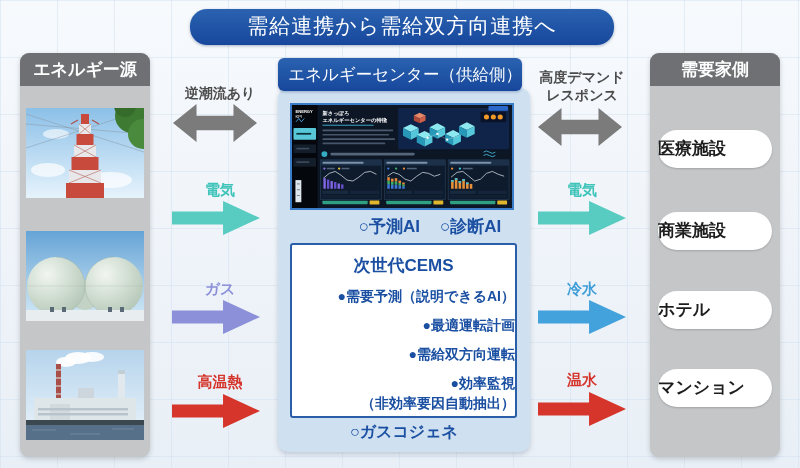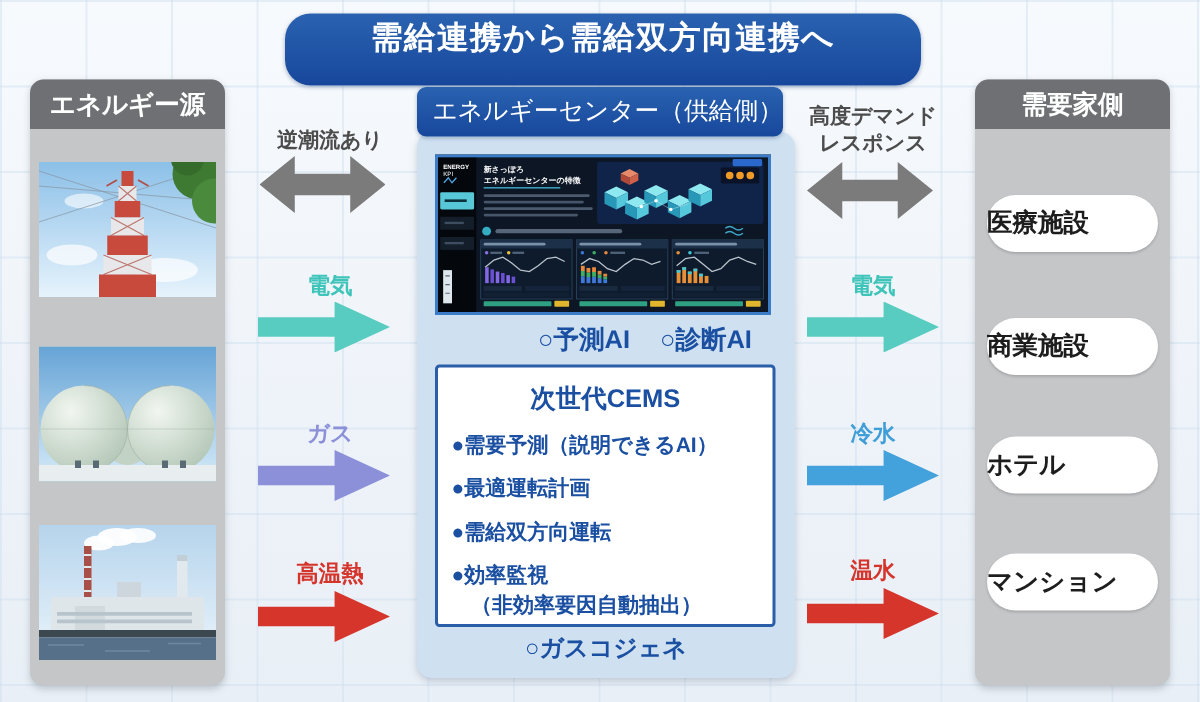--- a/index.html
+++ b/index.html
@@ -4,22 +4,22 @@
 <style>
   html,body{margin:0;padding:0;background:#dfe6ee;font-family:"Liberation Sans","DejaVu Sans",sans-serif;}
   #stage{position:relative;width:800px;height:468px;overflow:hidden;
     background:
       linear-gradient(rgba(205,222,238,.45) 1px, transparent 1px),
       linear-gradient(90deg, rgba(205,222,238,.45) 1px, transparent 1px),
       linear-gradient(180deg,#f7fafd 0%,#eef3f9 60%,#e9eff6 100%);
     background-size:57px 57px,57px 57px,100% 100%;}
   .abs{position:absolute;}
   
-  .title-pill{left:190px;top:9px;width:424px;height:48px;border-radius:17px;
-    background:linear-gradient(180deg,#2a62b0,#17479c);color:#fff;font-size:21px;font-weight:bold;
+  .title-pill{left:190px;top:9px;width:424px;height:36px;border-radius:17px;
+    background:linear-gradient(180deg,#2a62b0,#17479c);color:#fff;font-size:21px;font-weight:normal;
     text-align:center;line-height:34px;letter-spacing:1px;box-shadow:0 1px 3px rgba(10,40,90,.35);}
   
   .col{width:130px;height:404px;background:#c4c6c8;border-radius:9px;box-shadow:0 2px 5px rgba(60,70,85,.25);}
   .col-header{height:33px;background:#6e7073;border-radius:9px 9px 0 0;color:#fff;
     font-size:17px;font-weight:bold;text-align:center;line-height:33px;}
   .photo{position:absolute;left:6px;width:118px;height:90px;overflow:hidden;background:#9cc;}
   .pill{position:absolute;left:8px;width:114px;height:38px;border-radius:19px;background:#fff;
     color:#1d1d1d;font-size:17px;font-weight:bold;text-align:left;line-height:38px;
     box-shadow:0 1px 2px rgba(0,0,0,.18);}
   
@@ -27,21 +27,21 @@
     background:linear-gradient(180deg,#2a62b0,#17479c);color:#fff;font-size:16.5px;font-weight:normal;
     text-align:right;line-height:33px;box-shadow:0 1px 3px rgba(10,40,90,.3);}
   .center-panel{left:278px;top:88px;width:252px;height:364px;background:#cfe1f1;border-radius:10px;
     box-shadow:0 2px 5px rgba(60,80,110,.25);}
   .dashboard{left:290px;top:103px;width:224px;height:107px;border:2px solid #3b7cc8;box-sizing:border-box;background:#0a1422;}
   .ai-row{left:278px;top:215px;width:304px;display:flex;justify-content:center;gap:20px;
     color:#1a4fa2;font-size:17px;font-weight:bold;white-space:nowrap;}
   .cems-box{left:290px;top:243px;width:223px;height:171px;background:#fff;border:2px solid #2b5ea8;border-radius:3px;}
   .cems-title{margin-top:9px;text-align:center;color:#1a4fa2;font-size:17px;font-weight:bold;}
   .cems-items{margin:8px 0 0 9px;color:#1a4fa2;font-size:14px;font-weight:bold;}
-  .cems-item{height:29px;line-height:22px;white-space:nowrap;}
+  .cems-item{height:29px;line-height:22px;white-space:nowrap;text-align:right;}
   .cems-item.sub{height:22px;line-height:16px;padding-left:13px;margin-top:-6px;}
   .equip-row{left:278px;top:422px;width:252px;display:flex;justify-content:center;gap:0;
     color:#1a4fa2;font-size:16px;font-weight:bold;white-space:nowrap;}
   
   .flow-label{width:104px;text-align:center;font-size:14px;font-weight:bold;white-space:nowrap;}
   .flow-label.big{font-size:15px;}
   .arrow{height:34px;clip-path:polygon(0 31%,58% 31%,58% 0,100% 50%,58% 100%,58% 69%,0 69%);}
   .arrow-double{height:38px;clip-path:polygon(0 50%,28% 0,28% 31%,72% 31%,72% 0,100% 50%,72% 100%,72% 69%,28% 69%,28% 100%);}
   .c-gray{color:#4c4c4c;} .bg-gray{background:#7b7b7b;}
   .c-teal{color:#3fc4b9;} .bg-teal{background:#58ccc1;}

